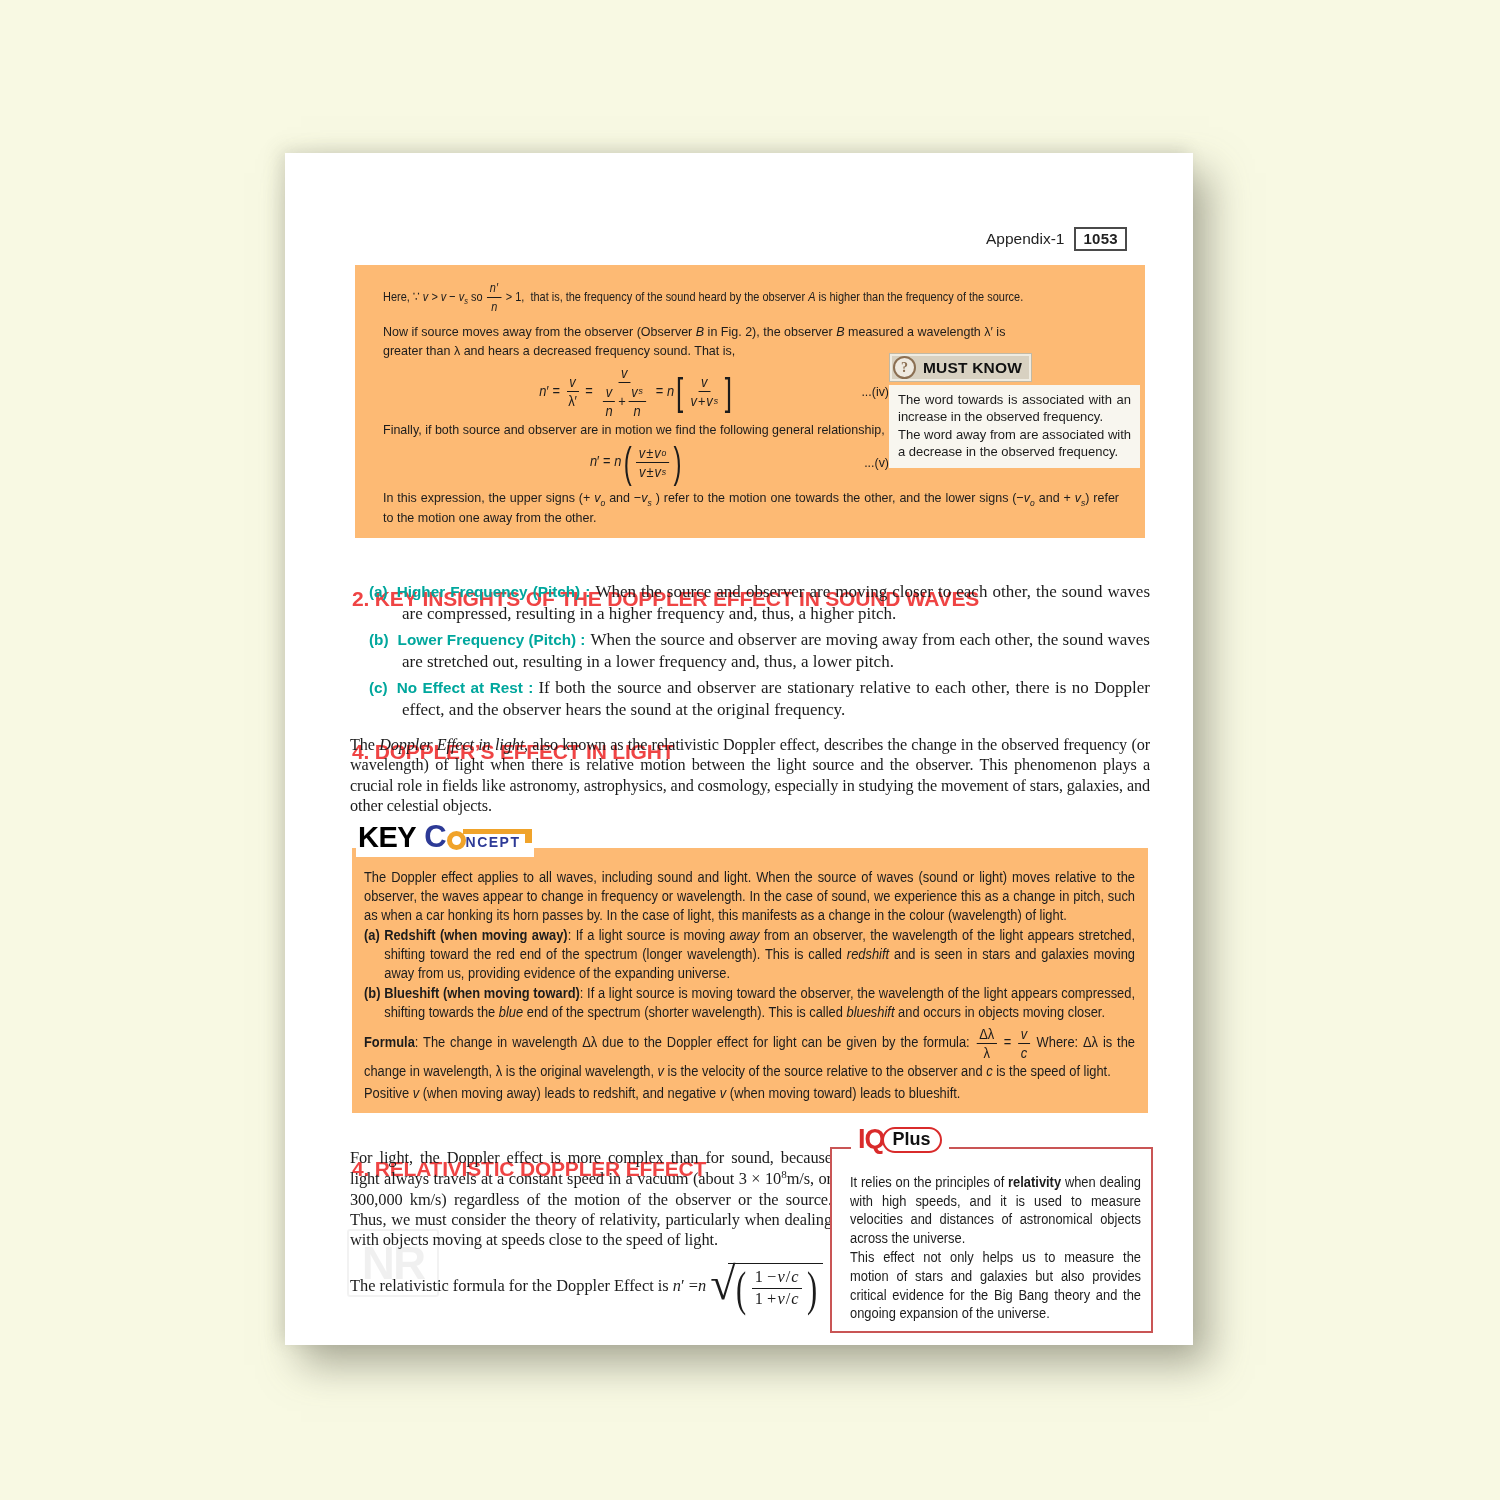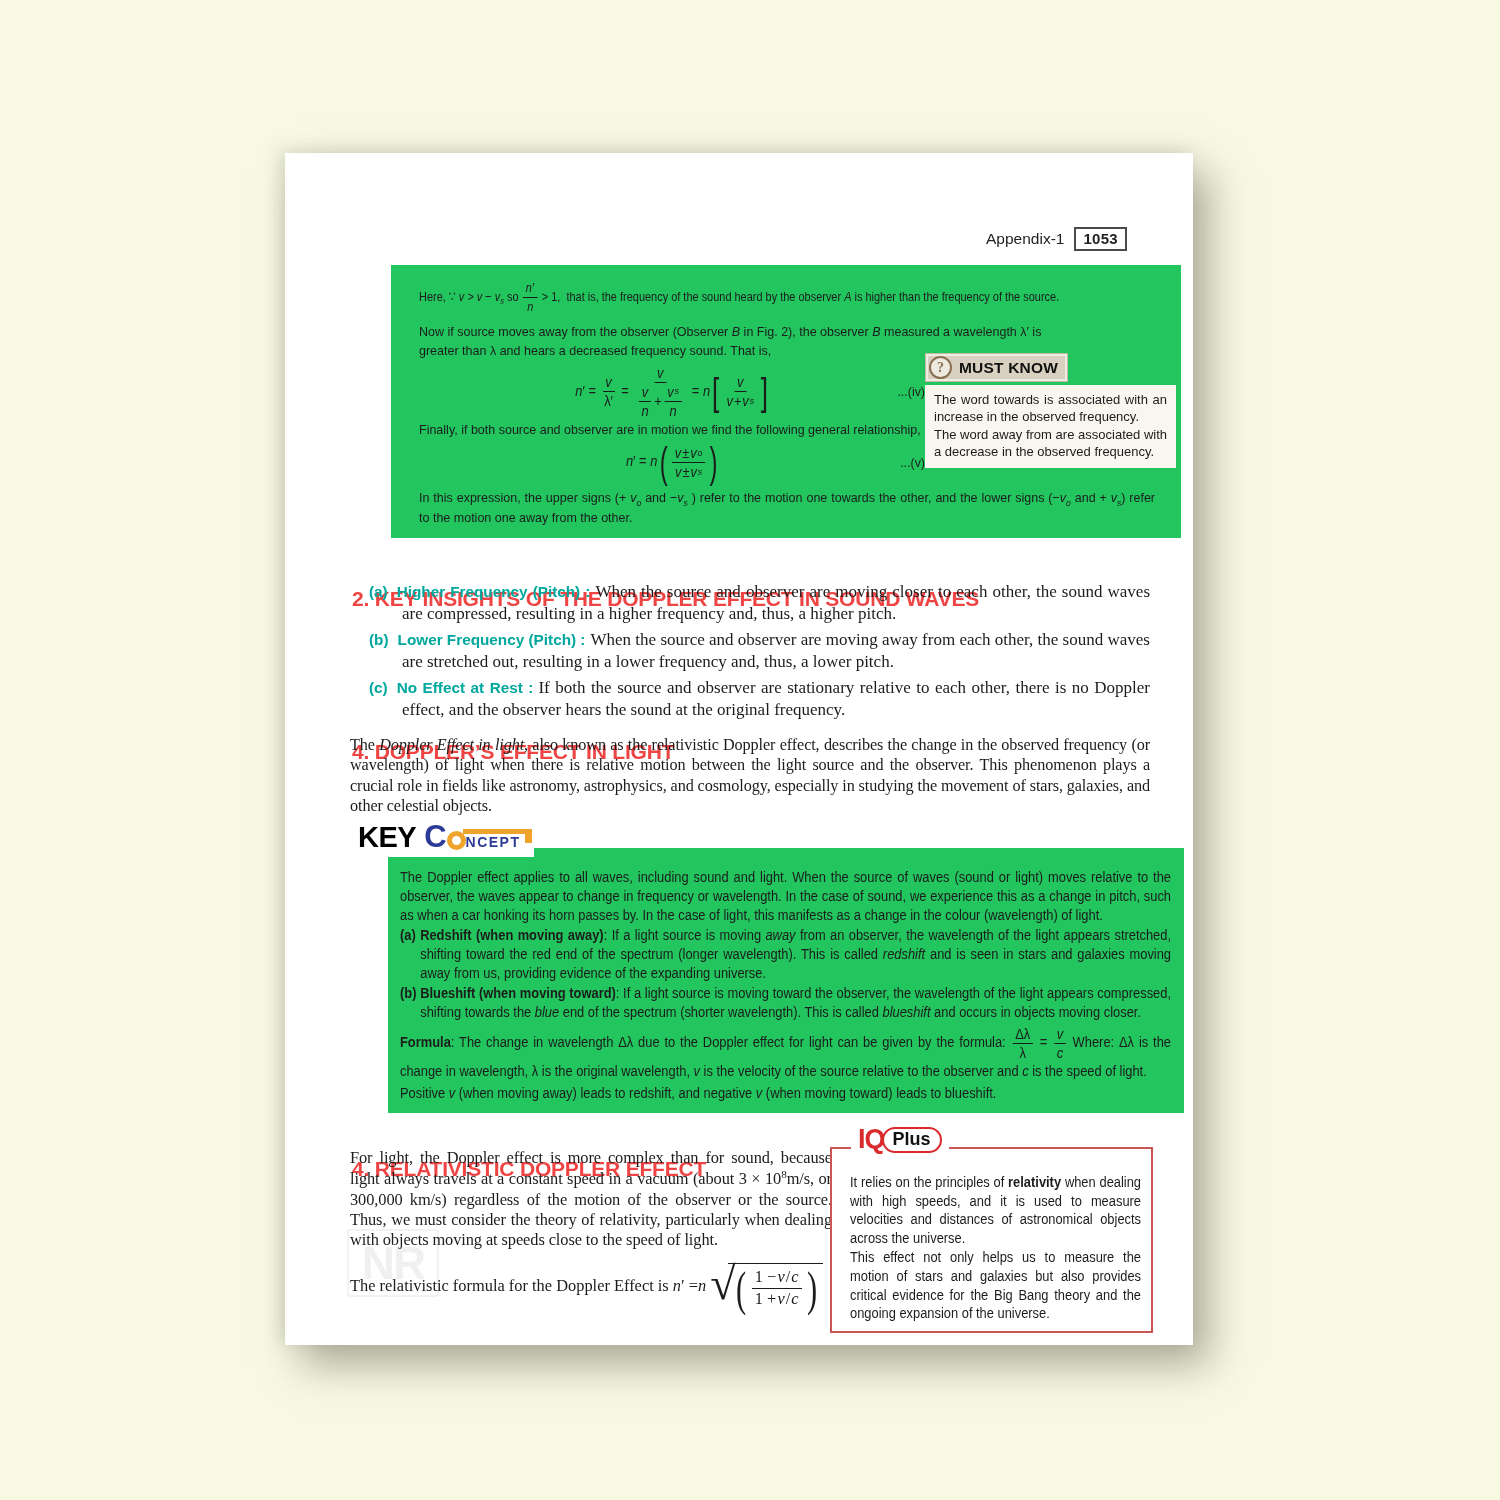--- a/index.html
+++ b/index.html
@@ -10,21 +10,21 @@
     position:absolute; left:285px; top:153px; width:908px; height:1192px;
     background:#fff;
     box-shadow: 16px 20px 38px rgba(110,110,92,.55), -5px -3px 16px rgba(110,110,92,.20);
   }
 
   
   .appendix-row { position:absolute; top:74px; right:66px; display:flex; align-items:center; gap:10px; font-size:15.5px; color:#222; }
   .pagenum { border:2px solid #4a4a4a; padding:1px 7px 2px; font-weight:bold; font-size:15px; background:#fff; letter-spacing:.3px; }
 
   
-  .pbox { position:absolute; background:#22c55e;margin-left:36px; }
+  .pbox { position:absolute; background:#fdba74; }
 
   .box1 { left:70px; top:112px; width:790px; min-height:266px; padding:15px 26px 10px 28px; font-size:13.6px; line-height:1.38; }
   .cond { width:108.7%; transform:scaleX(.92); transform-origin:0 0; }
   .cond1 { display:block; white-space:nowrap; width:124%; transform:scaleX(.806); transform-origin:0 50%; }
 
   .b1-para2 { margin-top:9px; width:87%; }
   .eqrow { position:relative; width:552px; text-align:center; margin:4px 0 2px; font-size:14px; }
   .eqtag { position:absolute; right:2px; top:50%; transform:translateY(-50%); font-size:13.5px; }
   .b1-para3 { margin-top:2px; width:552px; }
   .b1-para4 { margin-top:7px; width:100%; text-align:justify; }

